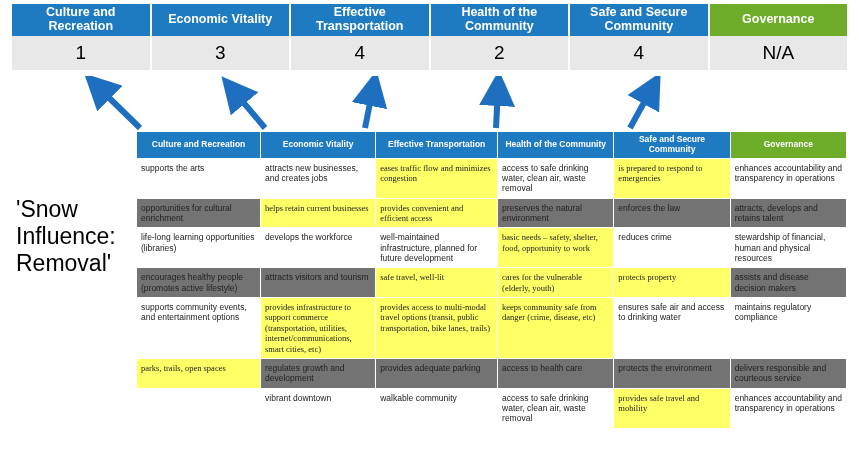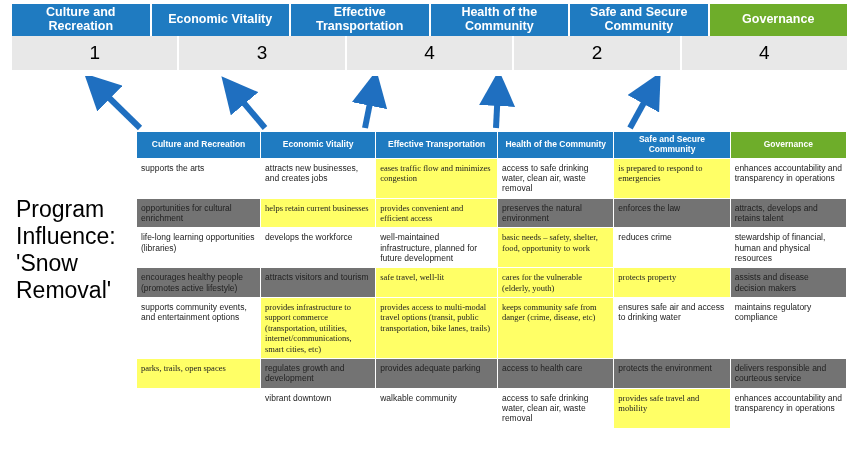--- a/index.html
+++ b/index.html
@@ -138,42 +138,42 @@
     <div class="top-head-cell">Health of the Community</div>
     <div class="top-head-cell">Safe and Secure Community</div>
     <div class="top-head-cell gov">Governance</div>
   </div>
   <div id="top-score-row">
     <div class="top-score-cell">1</div>
     <div class="top-score-cell">3</div>
     <div class="top-score-cell">4</div>
     <div class="top-score-cell">2</div>
     <div class="top-score-cell">4</div>
+    <div class="top-score-cell">N/A</div>
   </div>
 </div>
 
 <svg id="arrow-layer" viewBox="0 0 859 58">
   <defs>
     <marker id="ah" markerWidth="6" markerHeight="6" refX="3" refY="3" orient="auto">
       <path d="M0,0 L6,3 L0,6 z" fill="#1f6fc0"></path>
     </marker>
   </defs>
   <g stroke="#1f6fc0" stroke-width="6" fill="none" marker-end="url(#ah)">
     <line x1="140" y1="52" x2="97" y2="10"></line>
     <line x1="265" y1="52" x2="233" y2="14"></line>
     <line x1="365" y1="52" x2="373" y2="12"></line>
     <line x1="496" y1="52" x2="498" y2="12"></line>
     <line x1="630" y1="52" x2="652" y2="12"></line>
   </g>
 </svg>
 
 <div id="caption">
-  <div>Program</div>
+  <div>'Snow</div>
   <div>Influence:</div>
-  <div>'Snow</div>
   <div>Removal'</div>
 </div>
 
 <table id="matrix">
   <colgroup>
     <col class="c0">
       <col class="c1">
       <col class="c2">
       <col class="c3">
       <col class="c4">

